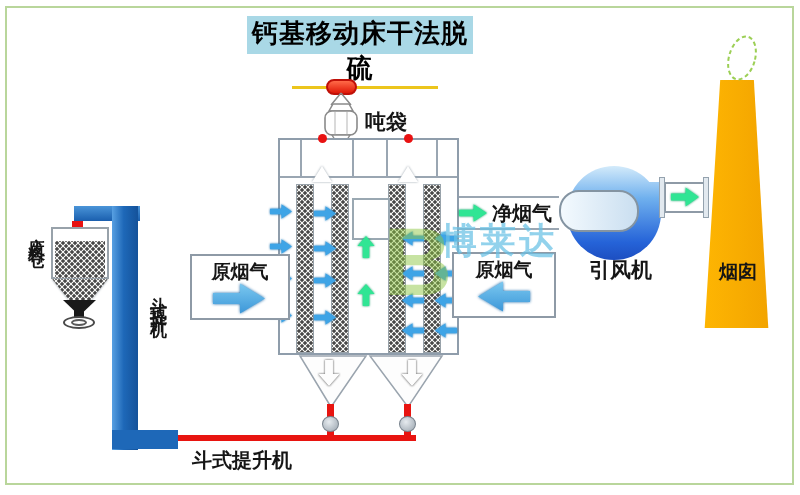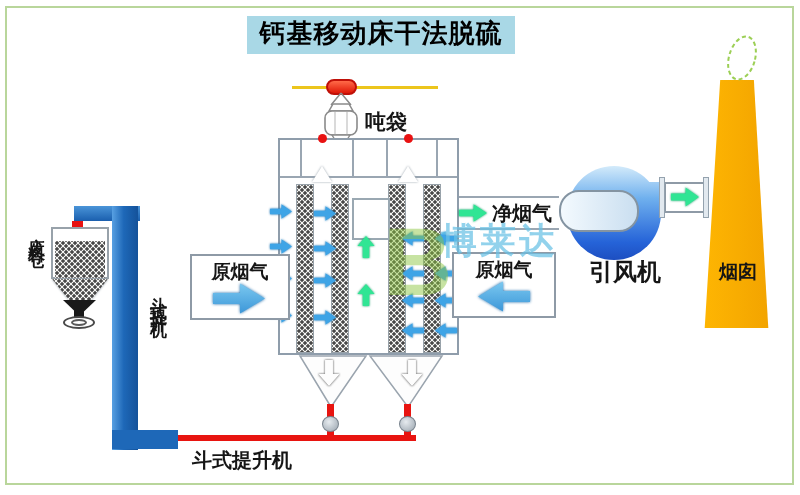--- a/index.html
+++ b/index.html
@@ -4,21 +4,21 @@
 <style>
   * { box-sizing: border-box; margin: 0; padding: 0; }
   html,body { width:800px; height:495px; background:#fff; overflow:hidden; }
   #stage { position:relative; width:800px; height:495px; background:#fff;
            font-family:"Liberation Sans", sans-serif; }
   .abs { position:absolute; }
   
   .frame { position:absolute; left:5px; top:6px; width:789px; height:479px;
            border:2px solid #b9d69b; }
   
-  .title { position:absolute; left:247px; top:16px; width:268px; height:38px;
+  .title { position:absolute; left:247px; top:16px; width:226px; height:38px;
            background:#a9d8e6; color:#000; text-align:center; line-height:38px;
            font:700 26px "DejaVu Serif", serif; letter-spacing:1px; }
   
   .lbl { position:absolute; font:700 19px "Liberation Sans", sans-serif; color:#151515; white-space:nowrap; }
   .vlbl { writing-mode:vertical-rl; letter-spacing:6px; }
   
   .dots { background-color:#f4f4f2;
     background-image: radial-gradient(circle at 2px 2px, #474747 1.5px, transparent 1.8px),
                       radial-gradient(circle at 2px 2px, #474747 1.5px, transparent 1.8px);
     background-size: 6px 6px, 6px 6px; background-position: 0 0, 3px 3px; }
@@ -210,21 +210,21 @@
       </linearGradient>
       <linearGradient id="cap" x1="0" y1="0" x2="1" y2="0">
         <stop offset="0" stop-color="#f4fafe"></stop>
           <stop offset="1" stop-color="#c9def0"></stop>
       </linearGradient>
     </defs>
     <rect x="88" y="24" width="26" height="30" fill="url(#fg)"></rect>
     <circle cx="62" cy="55" r="47" fill="url(#fg)"></circle>
     <rect x="8" y="33" width="78" height="40" rx="19" fill="url(#cap)" stroke="#8494a2" stroke-width="2"></rect>
   </svg>
-  <div class="lbl" style="left:589px; top:256px; font-size:24px;">引风机</div>
+  <div class="lbl" style="left:589px; top:256px; font-size:21px;">引风机</div>
 
   <div class="box" style="left:664px; top:182px; width:42px; height:31px;"></div>
   <div class="flange" style="left:659px; top:177px;"></div>
   <div class="flange" style="left:703px; top:177px;"></div>
   <span class="ar ar-r green" style="left:671px; top:187px; width:28px; height:20px;">
       <i></i>
     </span>
 
   <div class="abs" style="left:698px; top:78px; width:74px; height:251px;
        clip-path:polygon(30% 0.8%, 75.5% 0.8%, 95% 99.6%, 9% 99.6%);

